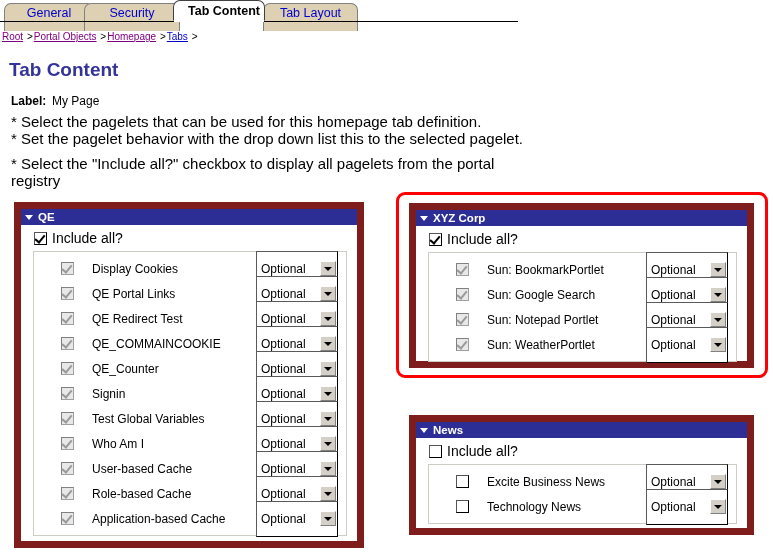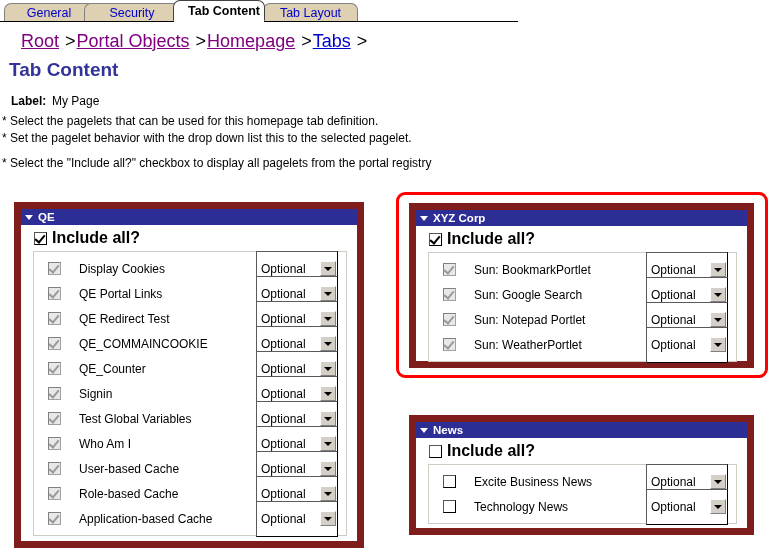--- a/index.html
+++ b/index.html
@@ -19,21 +19,21 @@
 
   
   .tabstrip {
     position: absolute;
     left: 0; top: 0;
     width: 773px; height: 24px;
   }
   .tab {
     position: absolute;
     top: 3px;
-    height: 18px;
+    height: 28px;
     padding: 0 14px 0 14px;
     line-height: 18px;
     font-size: 12.5px;
     text-align: center;
     white-space: nowrap;
     border: 1px solid #808080;
     border-bottom: none;
     border-radius: 7px 7px 0 0;
     background: #ded0b2;
     color: #0000cc;
@@ -61,22 +61,22 @@
     position: absolute;
     top: 20px;
     height: 2px;
     background: #ffffff;
     z-index: 6;
   }
 
   
   .breadcrumb {
     position: absolute;
-    left: 21px; top: 31px;
-    font-size: 18px;
+    left: 2px; top: 31px;
+    font-size: 10px;
     white-space: nowrap;
   }
   .breadcrumb a {
     text-decoration: underline;
     cursor: pointer;
   }
   .bc-visited { color: #800080; }
   .bc-link { color: #0000cc; }
   .bc-sep { color: #000000; text-decoration: none; padding: 0 1px; }
 
@@ -100,23 +100,23 @@
   .label-key {
     font-weight: bold;
     display: inline-block;
     width: 41px;
   }
   .label-val { font-weight: normal; }
 
   
   .instructions {
     position: absolute;
-    left: 2px; top: 113px;
+    left: 11px; top: 113px;
     width: 520px;
-    font-size: 12px;
+    font-size: 15px;
     line-height: 17px;
   }
   .instructions p { margin: 0 0 8px 0; }
   .instructions p.tight { margin: 0 0 0 0; }
 
   
   .panel {
     position: absolute;
     background: #ffffff;
     border: 7px solid #7f1d1d;
@@ -145,30 +145,30 @@
   .panel-header-title { flex: 0 0 auto; }
 
   .include-row {
     height: 26px;
     display: flex;
     align-items: center;
     padding-left: 13px;
     box-sizing: border-box;
   }
   .include-label {
-    font-weight: bold;
-    font-size: 16px;
+    font-weight: normal;
+    font-size: 14px;
     margin-left: 5px;
   }
 
   .items-box {
     margin: 0 10px 0 12px;
     border: 1px solid #cdcdc4;
     background: #ffffff;
-    padding: 4px 0 4px 3px;
+    padding: 4px 0 4px 16px;
     box-sizing: border-box;
   }
   .item-row {
     height: 25px;
     display: flex;
     align-items: center;
     padding-left: 11px;
     padding-right: 8px;
     box-sizing: border-box;
   }

